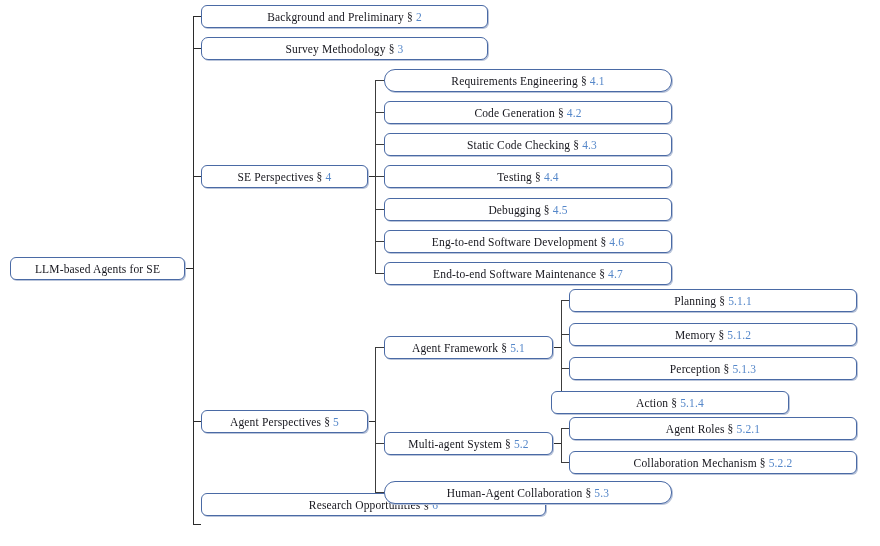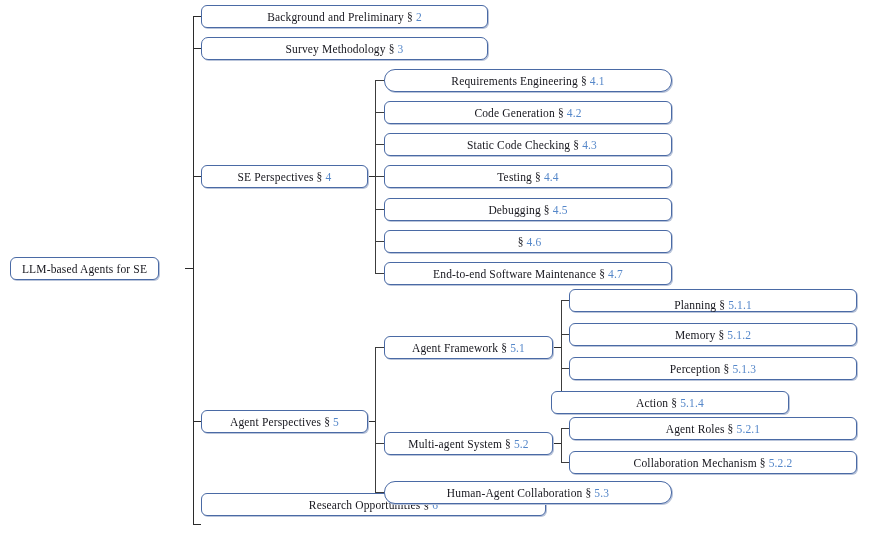--- a/index.html
+++ b/index.html
@@ -87,21 +87,21 @@
   <div class="edge h gray" style="left:561px; top:300px; width:9px;"></div>
   <div class="edge h gray" style="left:561px; top:334px; width:9px;"></div>
   <div class="edge h gray" style="left:561px; top:368px; width:9px;"></div>
   <div class="edge h gray" style="left:561px; top:402px; width:9px;"></div>
 
   <div class="edge h" style="left:553px; top:443px; width:9px;"></div>
   <div class="edge v gray" style="left:561px; top:428px; height:34px;"></div>
   <div class="edge h gray" style="left:561px; top:428px; width:9px;"></div>
   <div class="edge h gray" style="left:561px; top:462px; width:9px;"></div>
 
-  <div class="node" style="left:10px; top:257px; width:149px;">
+  <div class="node" style="left:10px; top:257px; width:175px;">
     <span class="lbl">LLM-based Agents for SE</span>
   </div>
 
   <div class="node" style="left:201px; top:5px; width:287px;">
     <span class="lbl">Background and Preliminary</span>
     <span class="sect">§</span>
     <span class="num">2</span>
   </div>
 
   <div class="node" style="left:201px; top:37px; width:287px;border-radius:7px;">
@@ -152,20 +152,21 @@
     <span class="num">4.4</span>
   </div>
 
   <div class="node" style="left:384px; top:198px; width:288px;">
     <span class="lbl">Debugging</span>
     <span class="sect">§</span>
     <span class="num">4.5</span>
   </div>
 
   <div class="node" style="left:384px; top:230px; width:288px;">
+    <span class="lbl">Eng-to-end Software Development</span>
     <span class="sect">§</span>
     <span class="num">4.6</span>
   </div>
 
   <div class="node" style="left:384px; top:262px; width:288px;">
     <span class="lbl">End-to-end Software Maintenance</span>
     <span class="sect">§</span>
     <span class="num">4.7</span>
   </div>
 
@@ -180,21 +181,21 @@
     <span class="sect">§</span>
     <span class="num">5.2</span>
   </div>
 
   <div class="node" style="left:384px; top:481px; width:288px;border-radius:11px;">
     <span class="lbl">Human-Agent Collaboration</span>
     <span class="sect">§</span>
     <span class="num">5.3</span>
   </div>
 
-  <div class="node" style="left:569px; top:289px; width:288px;align-items:flex-end;">
+  <div class="node" style="left:569px; top:289px; width:288px;">
     <span class="lbl">Planning</span>
     <span class="sect">§</span>
     <span class="num">5.1.1</span>
   </div>
 
   <div class="node" style="left:569px; top:323px; width:288px;">
     <span class="lbl">Memory</span>
     <span class="sect">§</span>
     <span class="num">5.1.2</span>
   </div>

